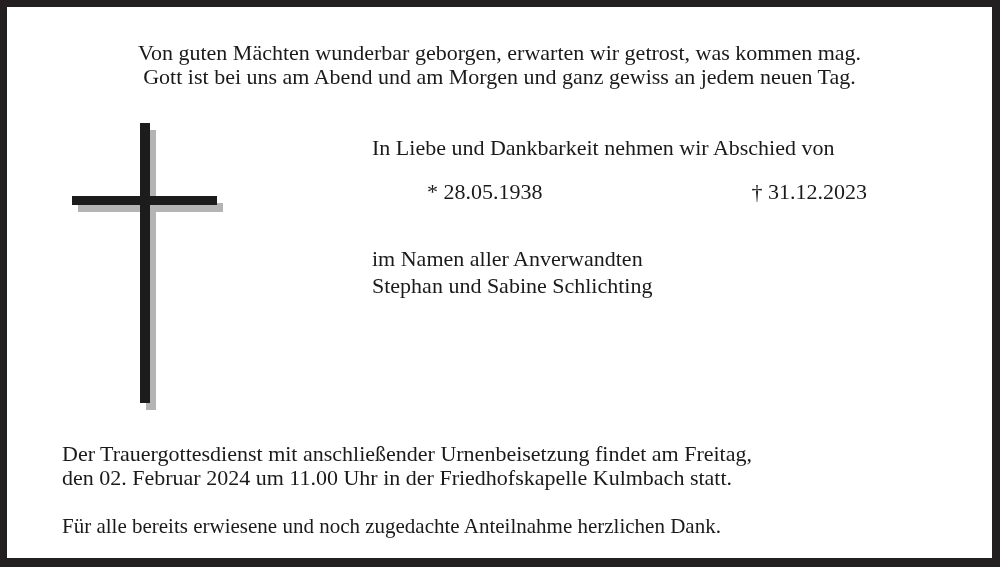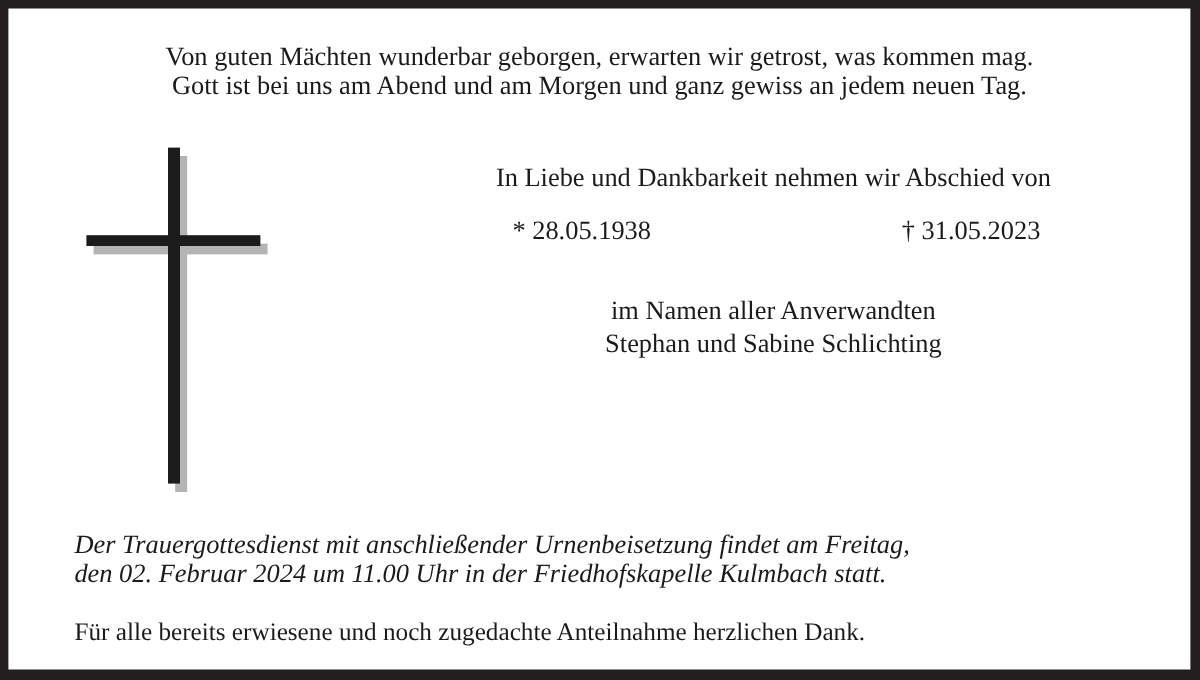--- a/index.html
+++ b/index.html
@@ -19,39 +19,38 @@
     border-style: solid;
     border-color: #231f20;
     border-width: 7px 8px 9px 7px;
     font-family: "Liberation Serif", "DejaVu Serif", serif;
     color: #1a1a1a;
     overflow: hidden;
   }
   .quote {
     position: absolute;
     left: 0; right: 0;
-    top: 28px;
+    top: 34px;
     text-align: center;
     font-size: 22px;
     line-height: 24px;
     white-space: nowrap;
   }
   .cross-wrap {
     position: absolute;
     left: 59px;
     top: 110px;
     width: 170px;
     height: 300px;
   }
   .announce {
     position: absolute;
     left: 365px;
     top: 128px;
     width: 545px;
-    text-align: center;
   }
   .intro {
     font-size: 22px;
     line-height: 26px;
     white-space: nowrap;
   }
   .deceased-name {
     font-size: 57px;
     line-height: 60px;
     margin-top: 12px;
@@ -71,21 +70,20 @@
     font-size: 22px;
     line-height: 27px;
   }
   .service {
     position: absolute;
     left: 55px;
     top: 435px;
     font-size: 22px;
     line-height: 24px;
     white-space: nowrap;
-    font-style: italic;
   }
   .thanks {
     position: absolute;
     left: 55px;
     top: 496px;
     font-size: 21px;
     line-height: 24px;
     white-space: nowrap;
     margin-top: 11px;
   }
@@ -110,21 +108,21 @@
         <rect x="74" y="6" width="10" height="280"></rect>
         <rect x="6" y="79" width="145" height="9"></rect>
       </g>
     </svg>
   </div>
 
   <div class="announce">
     <div class="intro">In Liebe und Dankbarkeit nehmen wir Abschied von</div>
     <div class="dates">
       <span>* 28.05.1938</span>
-      <span>† 31.05.2023</span>
+      <span>† 31.12.2023</span>
     </div>
     <div class="mourners">
       <div>im Namen aller Anverwandten</div>
       <div>Stephan und Sabine Schlichting</div>
     </div>
   </div>
 
   <div class="service">
     <div>Der Trauergottesdienst mit anschließender Urnenbeisetzung findet am Freitag,</div>
     <div>den 02. Februar 2024 um 11.00 Uhr in der Friedhofskapelle Kulmbach statt.</div>

